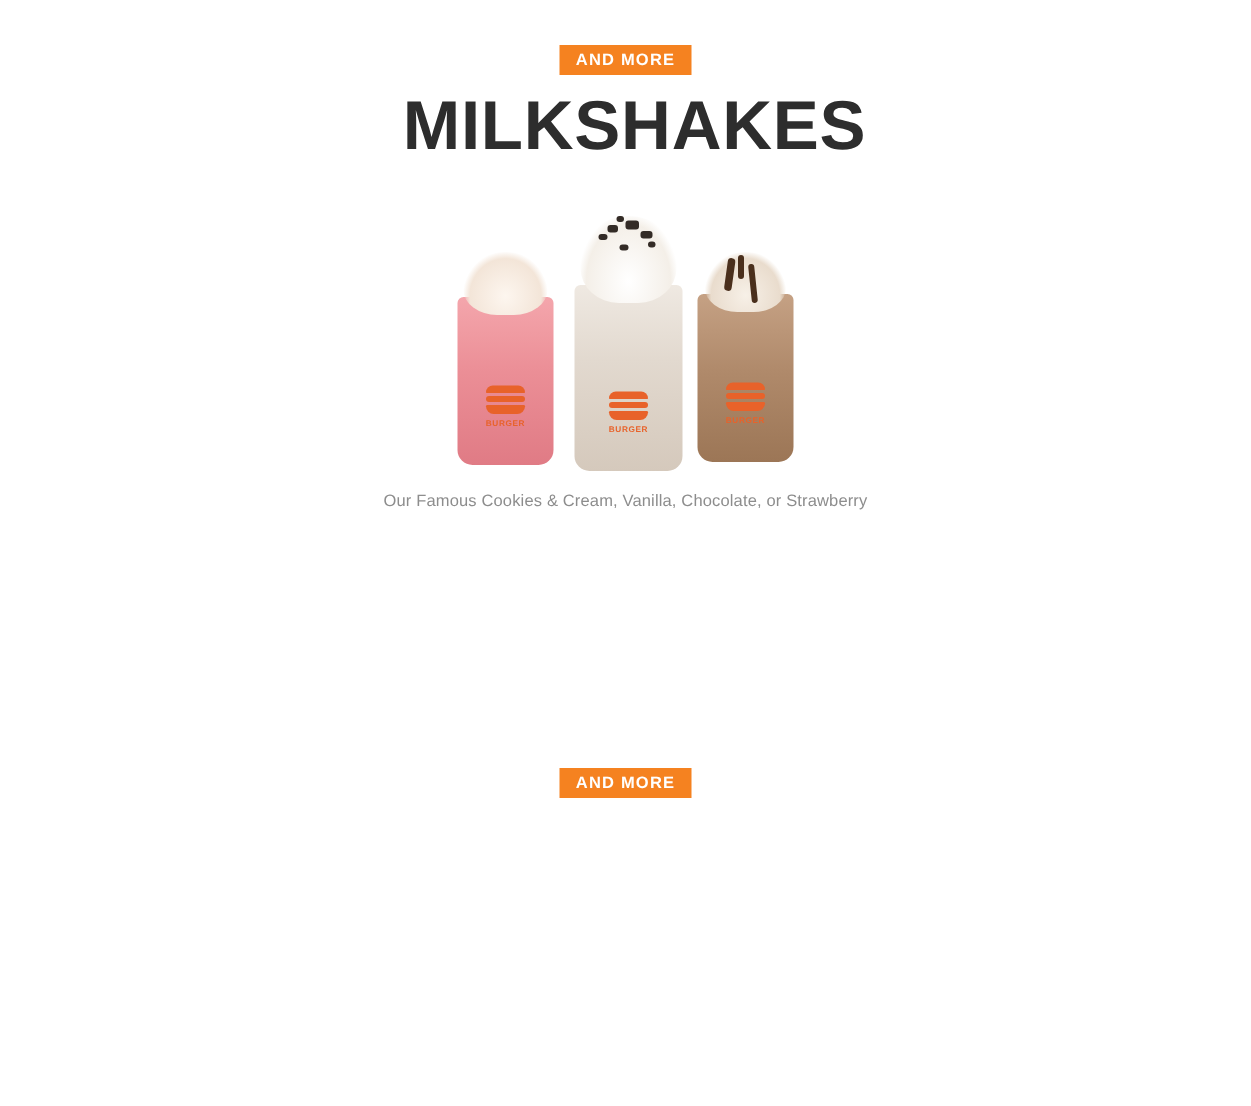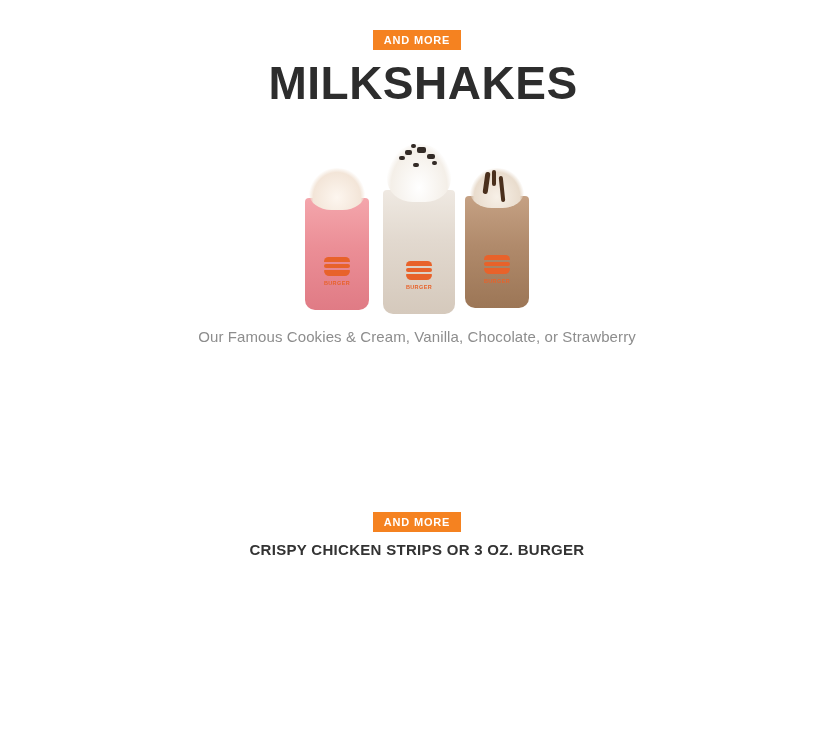--- a/index.html
+++ b/index.html
@@ -52,21 +52,21 @@
   .subtitle {
     margin: 9px 0 0 0;
     font-size: 15px;
     font-weight: bold;
     letter-spacing: 0.3px;
     color: #333333;
     text-transform: uppercase;
   }
   .caption {
     margin: 6px 0 0 0;
-    font-size: 15px;
+    font-size: 11px;
     color: #8d8d8d;
     letter-spacing: 0.1px;
   }
   .shake-caption {
     margin-top: 14px;
   }
 
   
   .shake-art {
     position: relative;
@@ -238,17 +238,16 @@
     </div>
 
     <p class="caption shake-caption">Our Famous Cookies &amp; Cream, Vanilla, Chocolate, or Strawberry</p>
   </div>
 
   <div class="section section-kids">
 
     <div class="eyebrow">AND MORE</div>
 
 
-    <p class="subtitle">CRISPY CHICKEN STRIPS OR 3 OZ. BURGER</p>
 
   </div>
 
 </div>
 
 </body></html>

